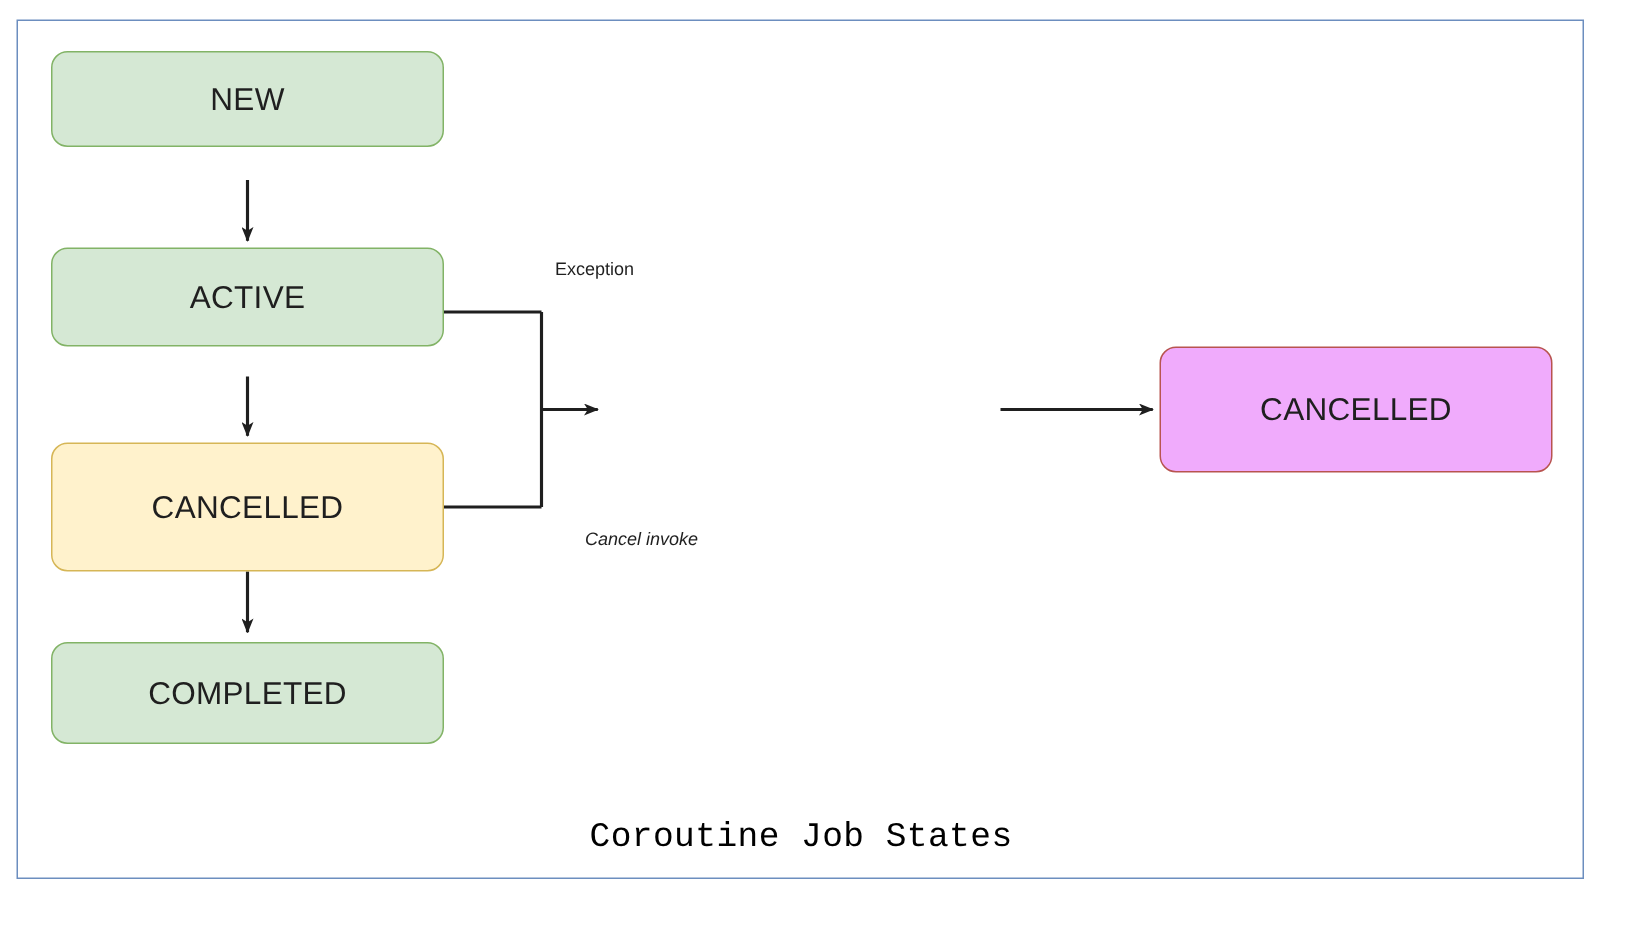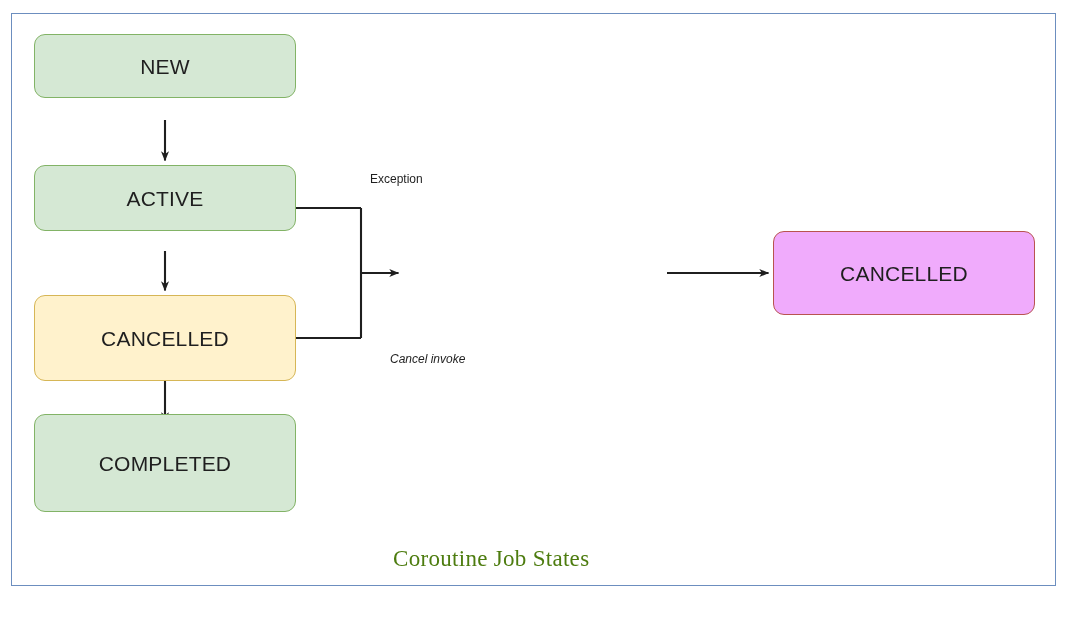--- a/index.html
+++ b/index.html
@@ -66,23 +66,23 @@
     font-family: "Liberation Sans", sans-serif;
     font-size: 12px;
     color: #1f1f1f;
     white-space: nowrap;
     line-height: 1;
   }
 
   
   #caption {
     position: absolute;
-    font-family: Liberation Serif, serif;
+    font-family: Liberation Mono, monospace;
     font-size: 23px;
-    color: #4d7c0f;
+    color: #000000;
     white-space: nowrap;
     letter-spacing: 0.3px;
     line-height: 1;
   }
 </style>
 </head>
 <body>
 
 <div id="canvas">
 
@@ -130,21 +130,21 @@
   </div>
 
   <div class="node green" style="left:34px; top:165px; width:262px; height:66px;align-items:center;">
     <span class="node-label">ACTIVE</span>
   </div>
 
   <div class="node yellow" style="left:34px; top:295px; width:262px; height:86px;">
     <span class="node-label">CANCELLED</span>
   </div>
 
-  <div class="node green" style="left:34px; top:414px; width:262px; height:98px;">
+  <div class="node green" style="left:34px; top:428px; width:262px; height:68px;">
     <span class="node-label">COMPLETED</span>
   </div>
 
 
   <div class="node red" style="left:773px; top:231px; width:262px; height:84px;">
     <span class="node-label">CANCELLED</span>
   </div>
 
   <div class="edge-label" style="left:370px; top:173px;">Exception</div>
 

